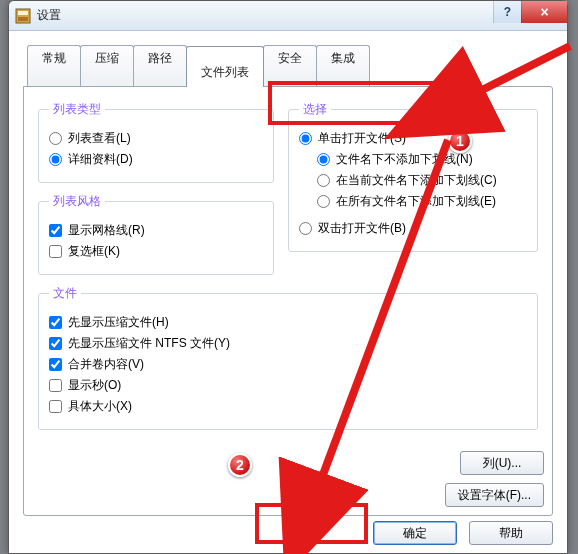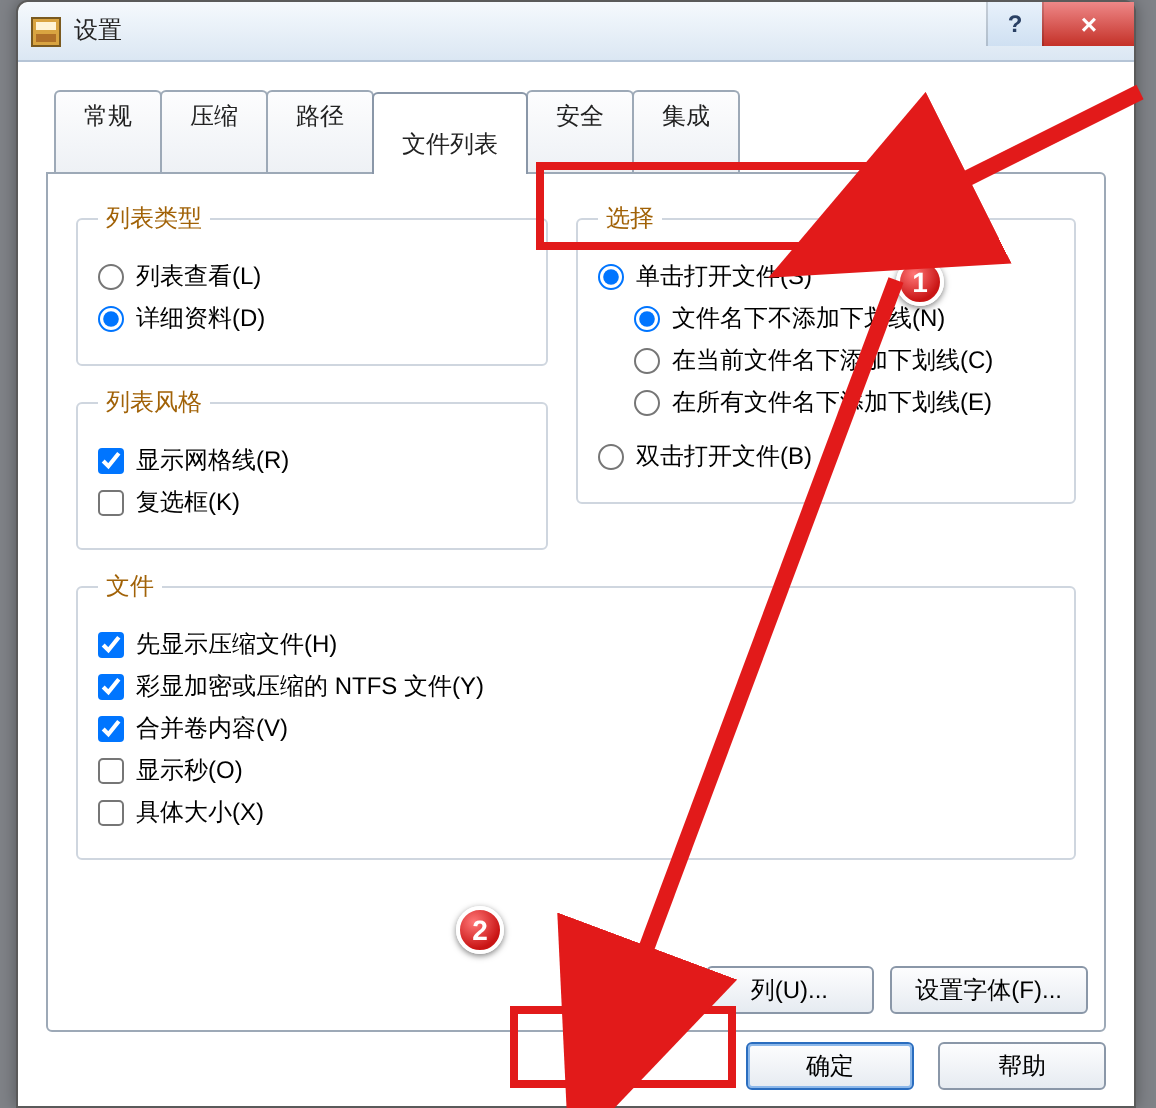--- a/index.html
+++ b/index.html
@@ -82,21 +82,21 @@
     background:#fff;
     position: relative;
     height: 430px;
   }
   fieldset {
     border:1px solid #cfd6df;
     border-radius:3px;
     padding: 8px 10px 10px 10px;
     margin: 0 0 10px 0;
   }
-  legend { color:#a16207; padding:0 4px;margin-top:22px; }
+  legend { color:#8b5cf6; padding:0 4px;margin-top:22px; }
   .row { display:flex; align-items:center; margin: 4px 0; }
   .row input[type=radio], .row input[type=checkbox] { margin: 0 6px 0 0; }
   .two-col { display:flex; gap: 14px; }
   .col-left { width: 236px; }
   .col-right { flex:1; position:relative;}
   .wide-fs { width: 100%; }
   .btn {
     min-width: 84px;
     height: 24px;
     border:1px solid #8a97a8;
@@ -104,21 +104,21 @@
     border-radius:3px;
     padding: 0 12px;
     font: inherit;
   }
   .btn.default {
     border-color:#2a6dbf;
     box-shadow: 0 0 0 1px #8cb8ea inset;
   }
   .side-btns {
     position:absolute; right: 8px; bottom: 8px;
-    display:flex; gap:8px;
+    display:flex; flex-direction:column; gap:8px;
     align-items:flex-end;
   }
   .footer {
     position:absolute; left:0; right:0; bottom: 8px;
     display:flex; justify-content:flex-end; gap:12px;
     padding: 0 14px;
   }
   
   .anno-box1 {
     position:absolute;
@@ -228,21 +228,21 @@
       </div>
 
       <fieldset class="wide-fs">
         <legend>文件</legend>
         <label class="row">
           <input type="checkbox" checked="" style="">
           <span>先显示压缩文件(H)</span>
         </label>
         <label class="row">
           <input type="checkbox" checked="" style="">
-          <span>彩显加密或压缩的 NTFS 文件(Y)</span>
+          <span>先显示压缩文件 NTFS 文件(Y)</span>
         </label>
         <label class="row">
           <input type="checkbox" checked="" style="">
           <span>合并卷内容(V)</span>
         </label>
         <label class="row">
           <input type="checkbox" style="">
           <span>显示秒(O)</span>
         </label>
         <label class="row">

